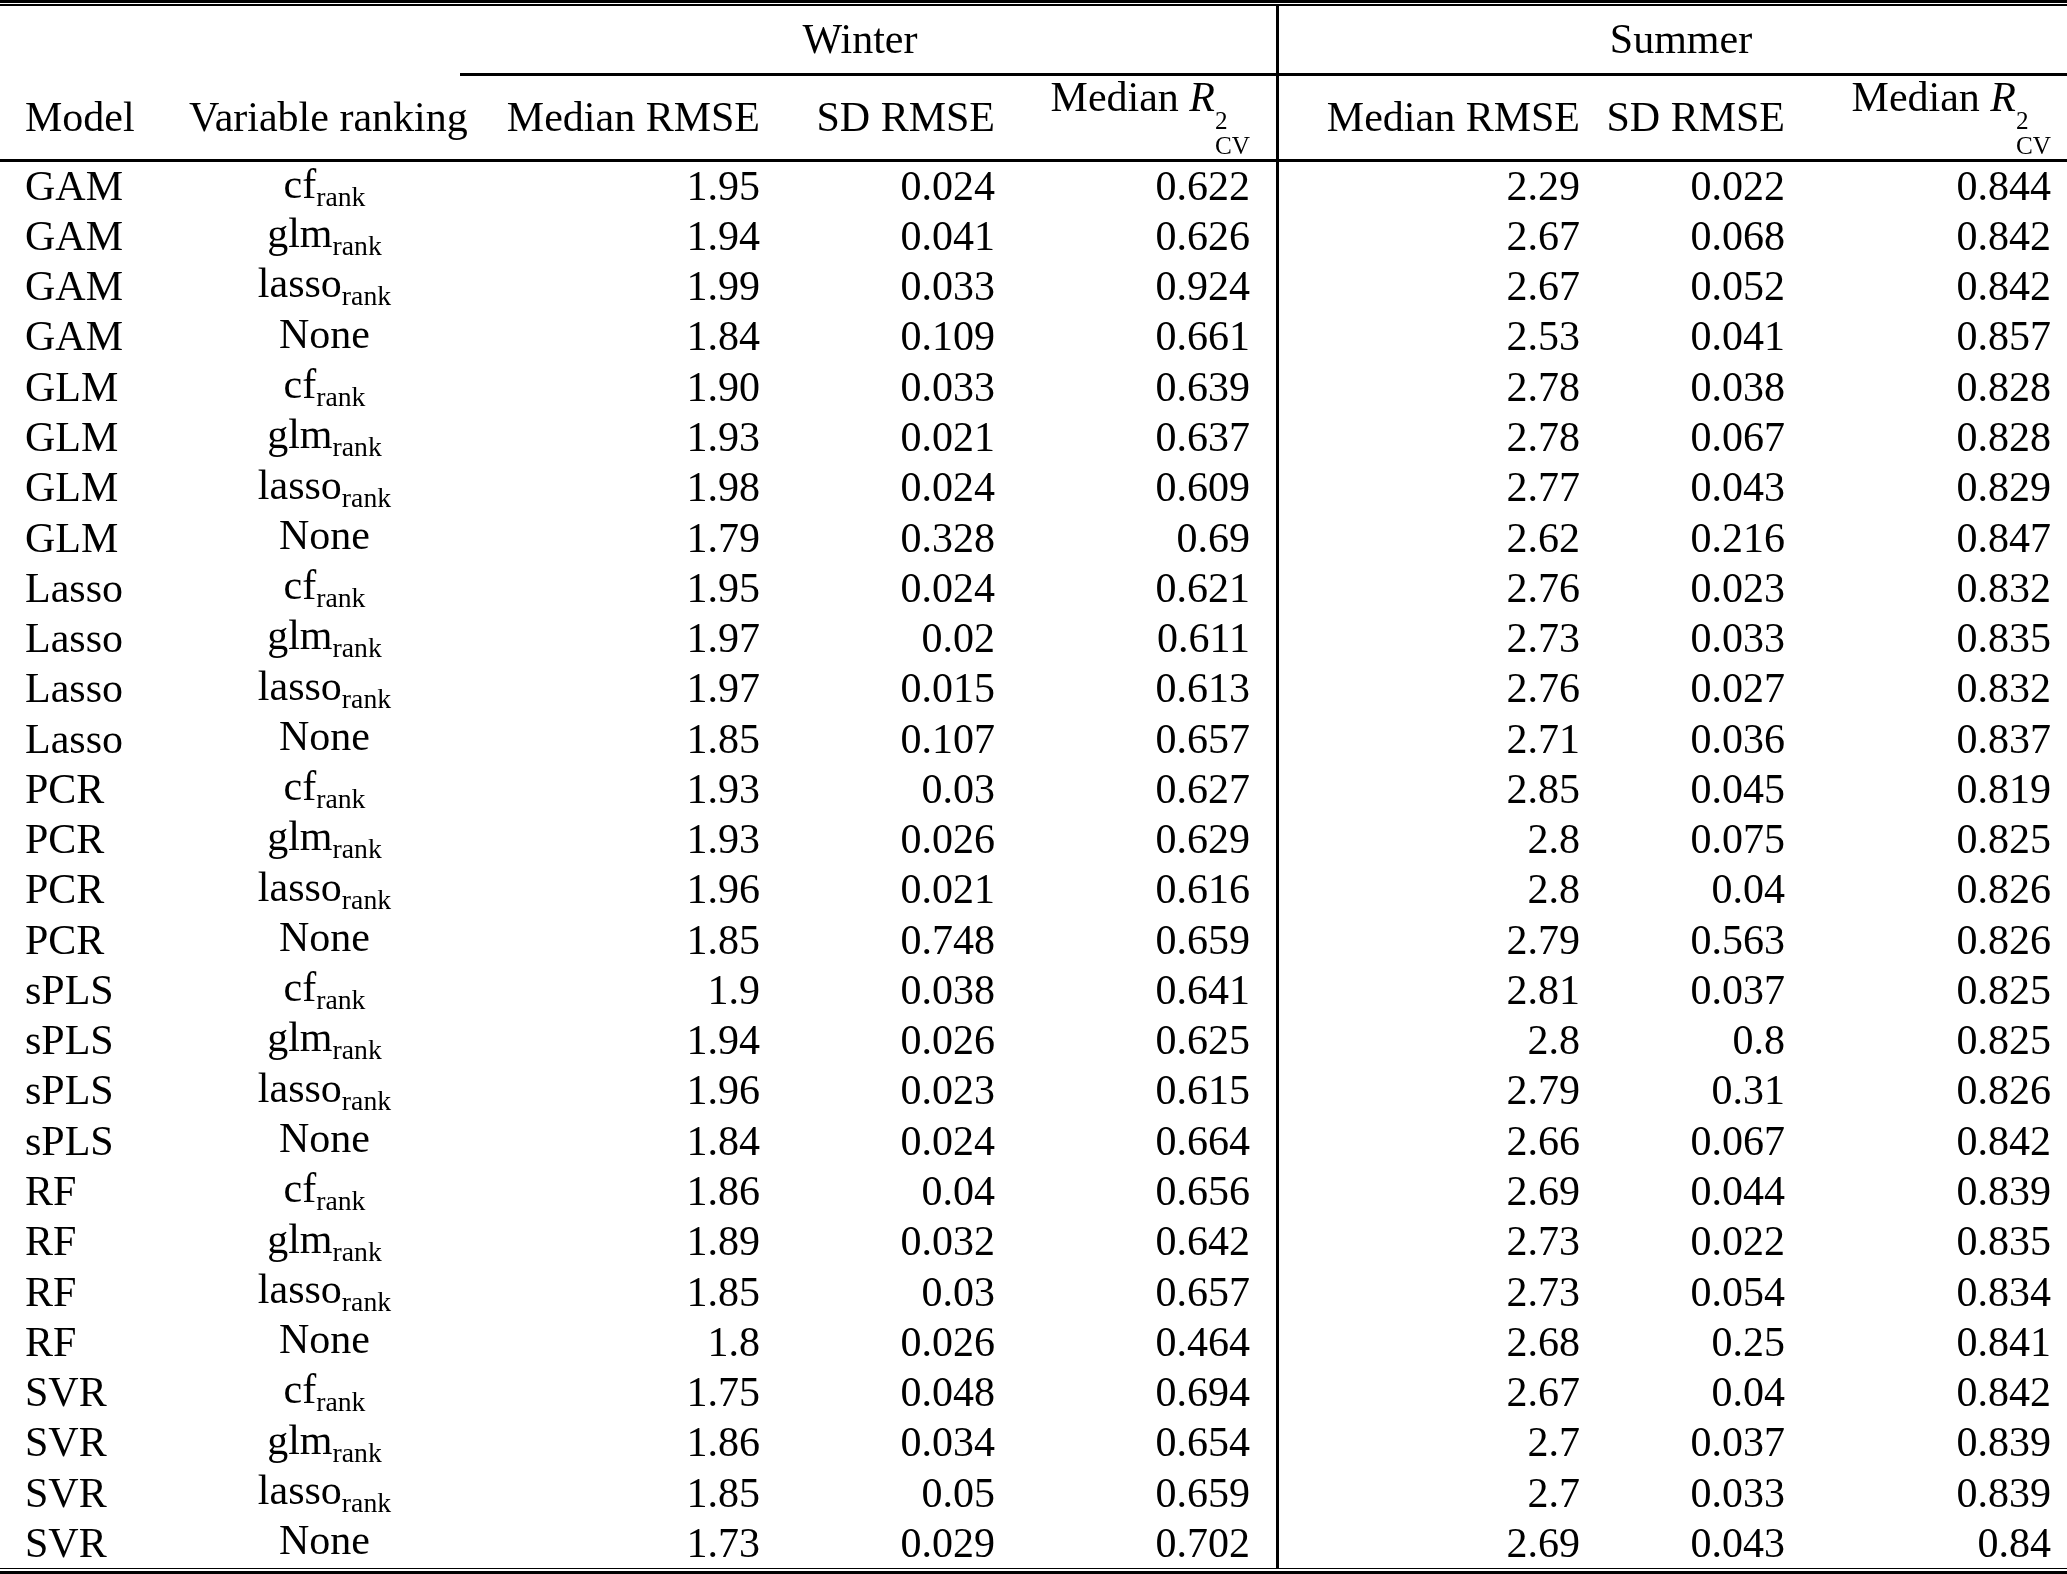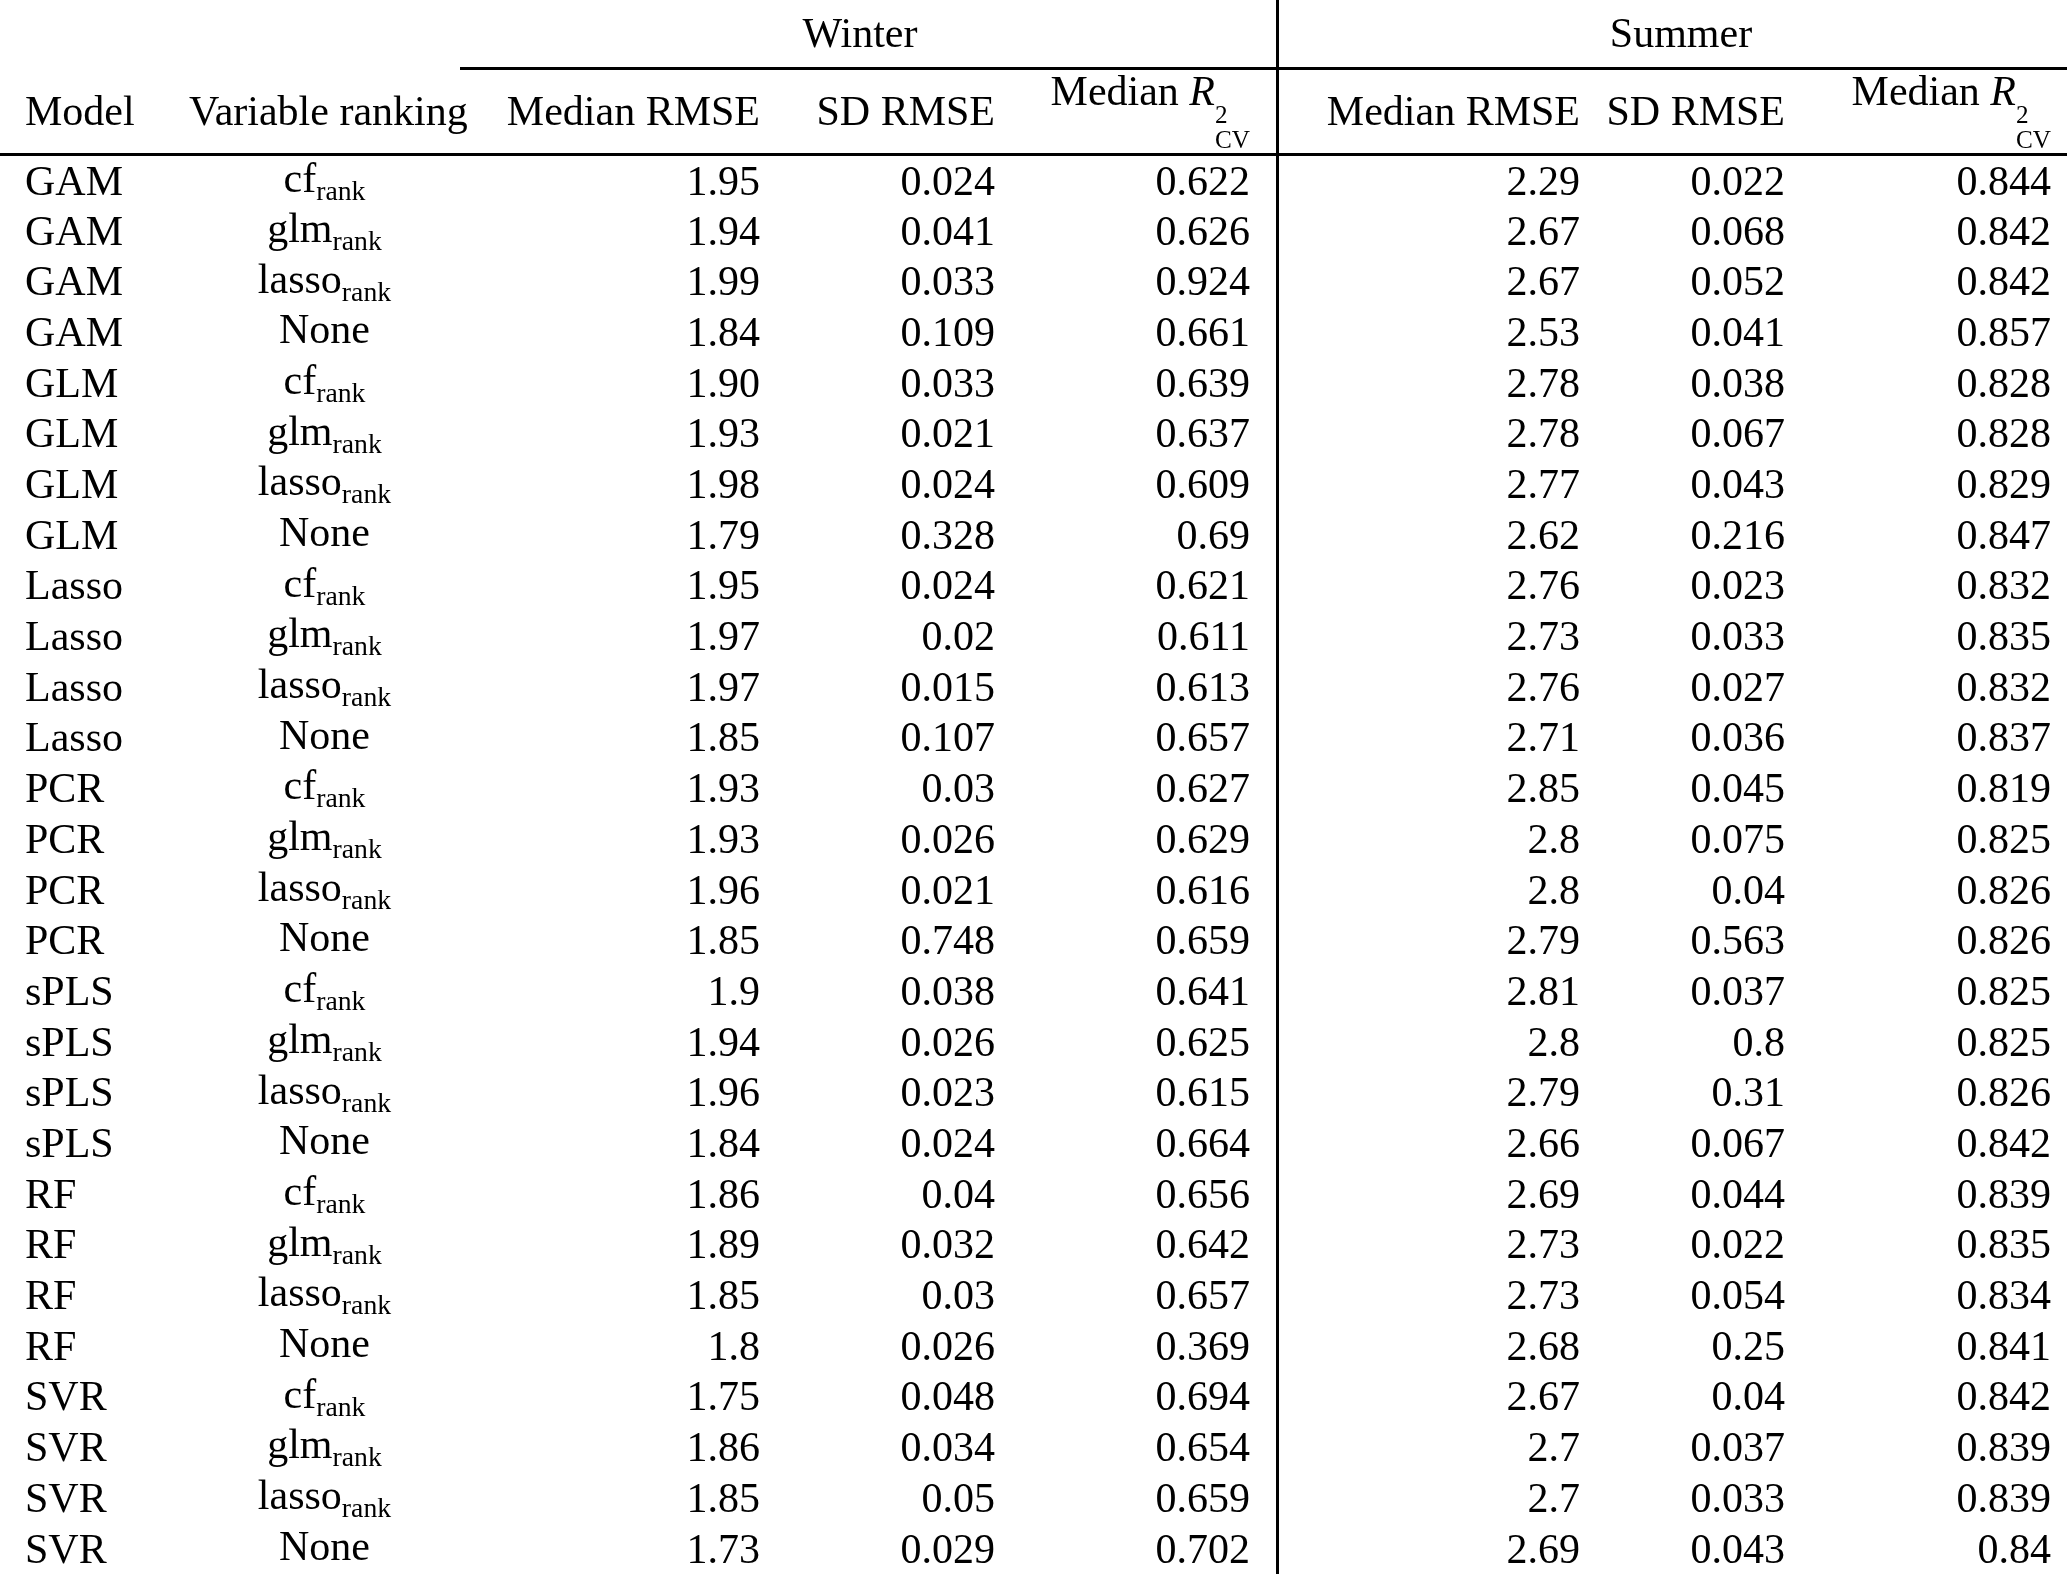--- a/index.html
+++ b/index.html
@@ -1,19 +1,19 @@
 <!DOCTYPE html>
 <html><head>
 <meta charset="utf-8">
 <style>
   html, body { margin: 0; padding: 0; background: #ffffff; }
   .page {
     width: 2067px; height: 1574px;
     background: #ffffff;
-    display: flex; 
+    display: flex; flex-direction: column;
     font-family: "Liberation Serif", "DejaVu Serif", serif;
     color: #000000;
   }
   .rule-top {
     height: 6px; flex: 0 0 auto;
     background: linear-gradient(to bottom, #000 0, #000 3.5px, #fff 3.5px, #fff 4.5px, #000 4.5px, #000 6px);
   }
   .rule-bottom {
     height: 6px; flex: 0 0 auto;
     background: linear-gradient(to bottom, #000 0, #000 1.5px, #fff 1.5px, #fff 3px, #000 3px, #000 6px);
@@ -370,21 +370,21 @@
     <td class="num">2.73</td>
     <td class="num">0.054</td>
     <td class="num last">0.834</td>
   </tr>
 
   <tr>
     <td class="c-model">RF</td>
     <td class="c-rank"><span>None</span><span class="sub"></span></td>
     <td class="num">1.8</td>
     <td class="num">0.026</td>
-    <td class="num">0.369</td>
+    <td class="num">0.464</td>
     <td class="vdiv"></td>
     <td class="num">2.68</td>
     <td class="num">0.25</td>
     <td class="num last">0.841</td>
   </tr>
 
   <tr>
     <td class="c-model">SVR</td>
     <td class="c-rank"><span>cf</span><span class="sub">rank</span></td>
     <td class="num">1.75</td>

